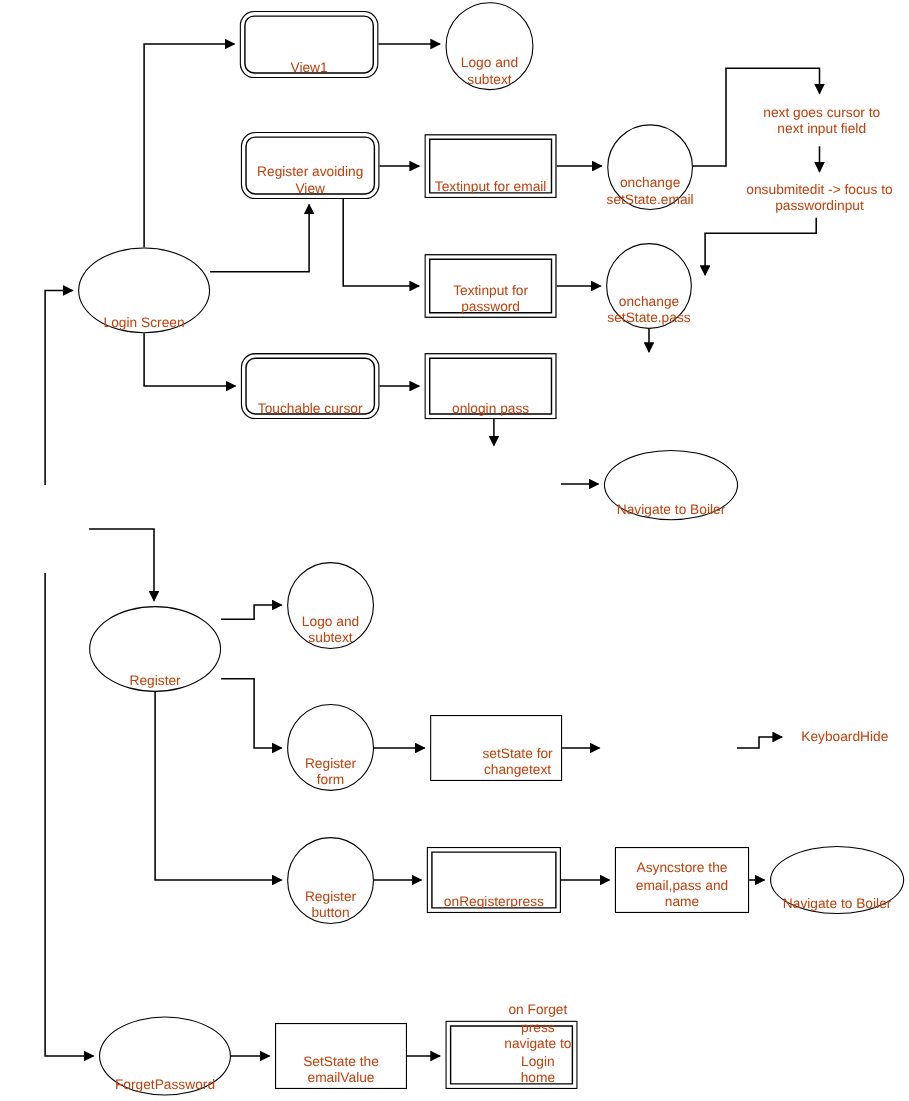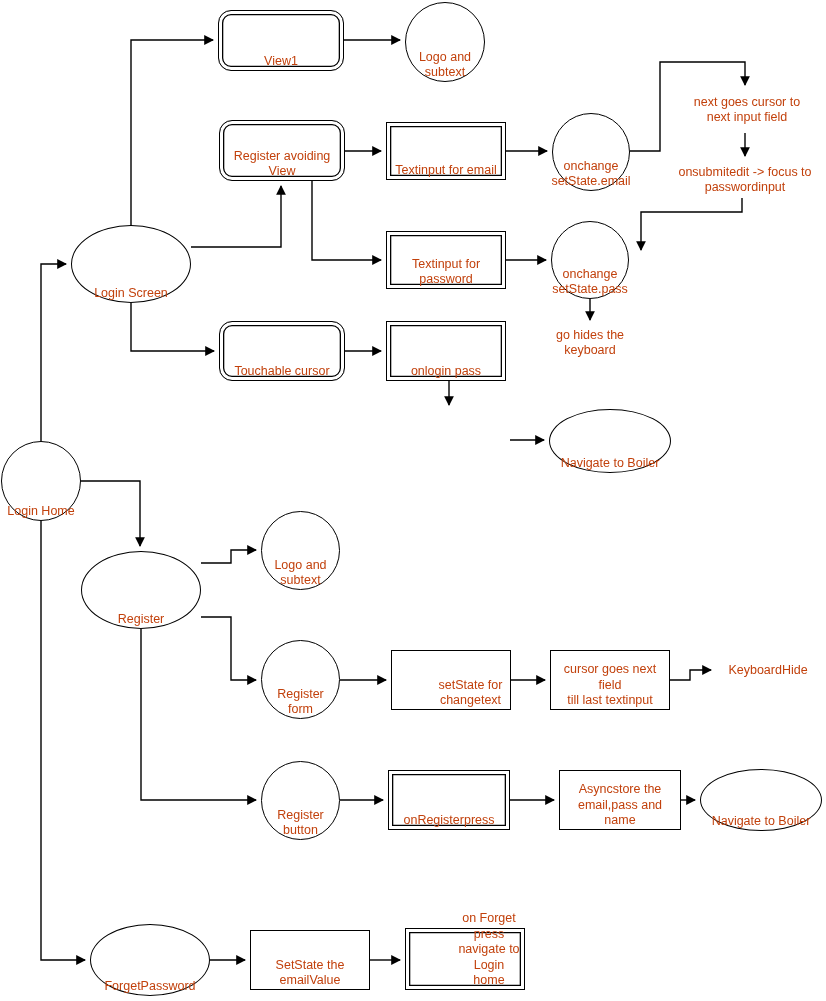--- a/index.html
+++ b/index.html
@@ -195,64 +195,53 @@
   <div class="node shape-rect-double" style="left:386px;top:231px;width:120px;height:58px;">
     <span class="lbl">Textinput for
 password</span>
   </div>
 
   <div class="node shape-circle overflow-label" style="left:551px;top:221px;width:78px;height:78px;">
     <span class="lbl">onchange
 setState.pass</span>
   </div>
 
-  <div class="node shape-text" style="left:534px;top:325px;width:112px;height:34px;">
-    <span class="lbl">go hides the
-keyboard</span>
-  </div>
 
   <div class="node shape-rrect-double" style="left:219px;top:321px;width:126px;height:60px;">
     <span class="lbl">Touchable cursor</span>
   </div>
 
   <div class="node shape-rect-double" style="left:386px;top:321px;width:120px;height:60px;">
     <span class="lbl">onlogin pass</span>
   </div>
 
 
   <div class="node shape-ellipse" style="left:549px;top:409px;width:122px;height:64px;">
     <span class="lbl">Navigate to Boiler</span>
   </div>
 
-  <div class="node shape-circle" style="left:1px;top:441px;width:80px;height:80px;">
-    <span class="lbl">Login Home</span>
-  </div>
 
   <div class="node shape-circle" style="left:261px;top:511px;width:79px;height:79px;">
     <span class="lbl">Logo and
 subtext</span>
   </div>
 
   <div class="node shape-ellipse" style="left:81px;top:551px;width:120px;height:78px;">
     <span class="lbl">Register</span>
   </div>
 
   <div class="node shape-circle" style="left:261px;top:640px;width:79px;height:79px;">
     <span class="lbl">Register form</span>
   </div>
 
   <div class="node shape-rect" style="left:391px;top:650px;width:120px;height:60px;padding-left:39px;">
     <span class="lbl">setState for
 changetext</span>
   </div>
 
-  <div class="node shape-rect" style="left:550px;top:650px;width:120px;height:60px;">
-    <span class="lbl">cursor goes next field
-till last textinput</span>
-  </div>
 
   <div class="node shape-text" style="left:716px;top:661px;width:104px;height:18px;">
     <span class="lbl">KeyboardHide</span>
   </div>
 
   <div class="node shape-circle" style="left:261px;top:761px;width:79px;height:79px;">
     <span class="lbl">Register
 button</span>
   </div>
 

